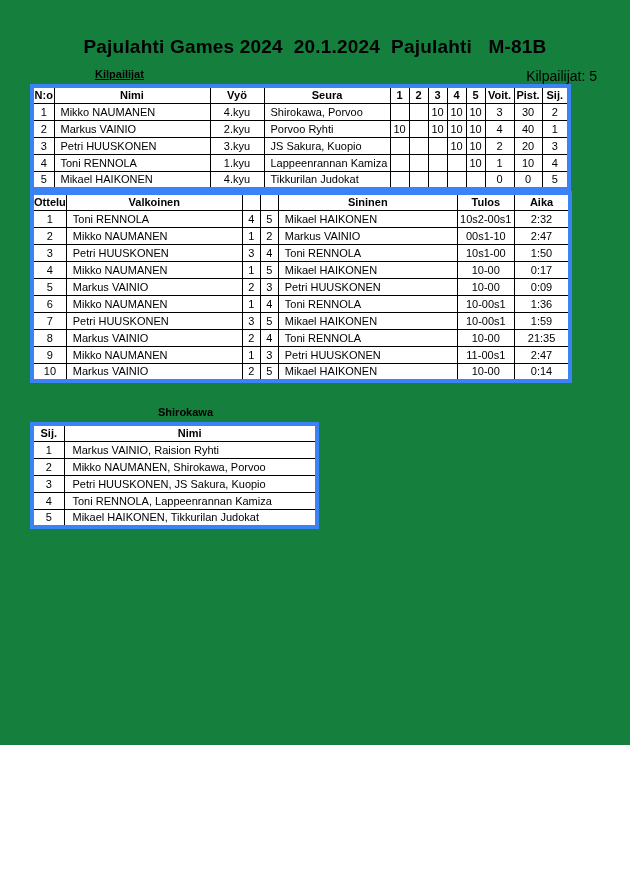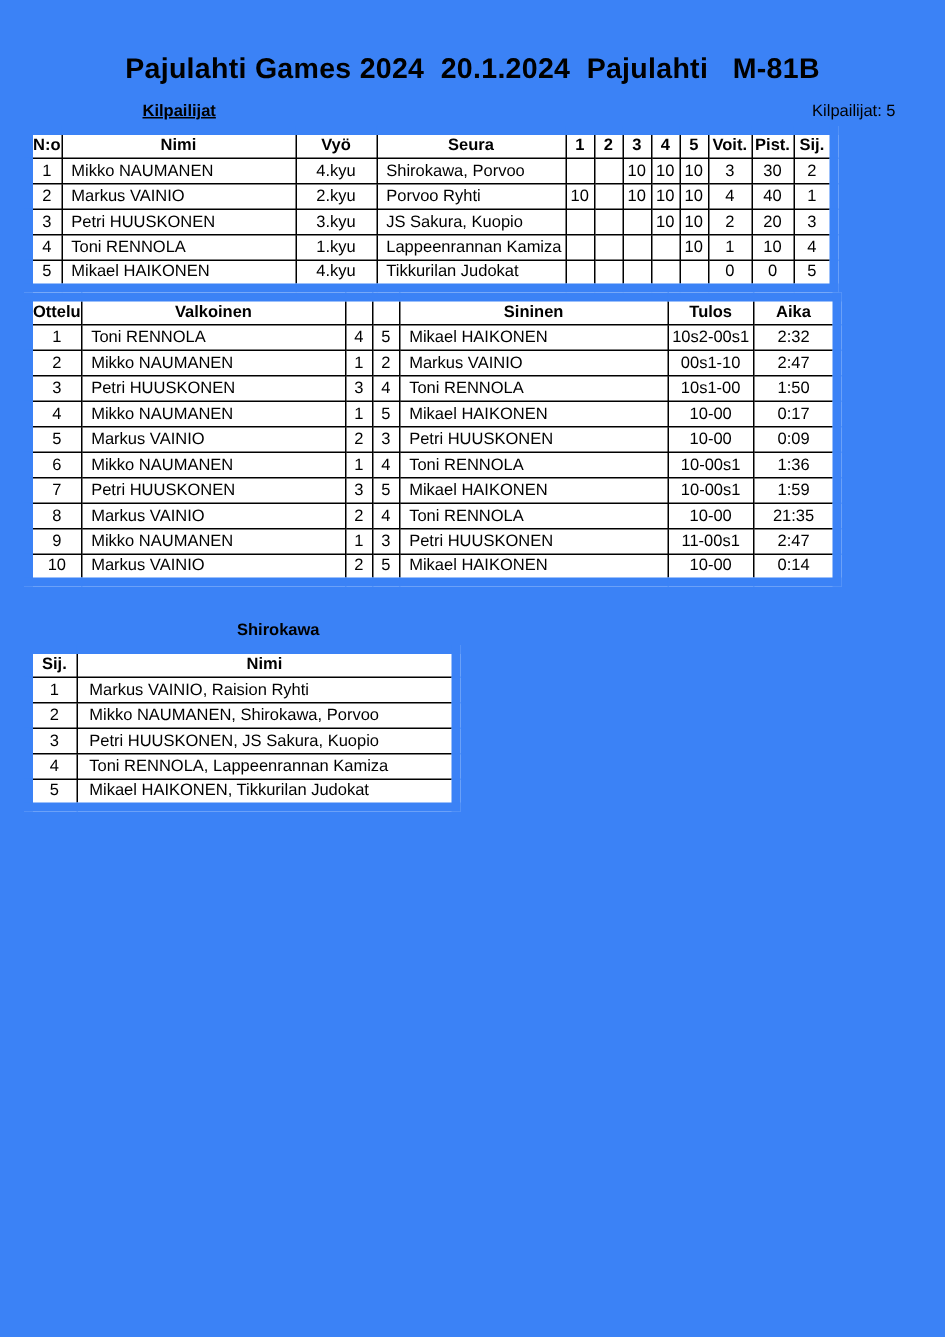--- a/index.html
+++ b/index.html
@@ -2,48 +2,48 @@
 <html><head>
 <meta charset="utf-8">
 <style>
   * { margin:0; padding:0; box-sizing:border-box; }
   html,body { background:#ffffff; }
   body {
     width:630px; height:891px;
     font-family:"Liberation Sans", sans-serif;
     color:#000;
   }
-  .page { position:relative; width:630px; height:891px; background:#3b82f6; overflow:hidden; }
+  .page { position:relative; width:630px; height:745px; background:#15803d; overflow:hidden; }
 
   .title {
     margin-top:36px;
     text-align:center;
     font-size:19px;
     font-weight:bold;
     white-space:pre;
     letter-spacing:0.2px;
   }
 
   .count-label {
     position:absolute;
     top:68px;
     right:33px;
-    font-size:11px;
+    font-size:14px;
   }
 
   .sec-title { font-weight:bold; font-size:11px; }
   #t1-title { margin:10px 0 4px 95px;text-decoration:underline; }
   #t2-title { margin:27px 0 4px 240px; }
   #t3-title { margin:23px 0 4px 158px; }
 
   table {
     border-collapse:collapse;
     table-layout:fixed;
-    margin-left:16px;
-    border:6px solid #3b82f6;
+    margin-left:30px;
+    border:4px solid #3b82f6;
     background:#fff;
   }
   th, td {
     border:1px solid #000;
     font-size:11px;
     height:17px;
     line-height:15px;
     overflow:hidden;
     white-space:nowrap;
     padding:0;

